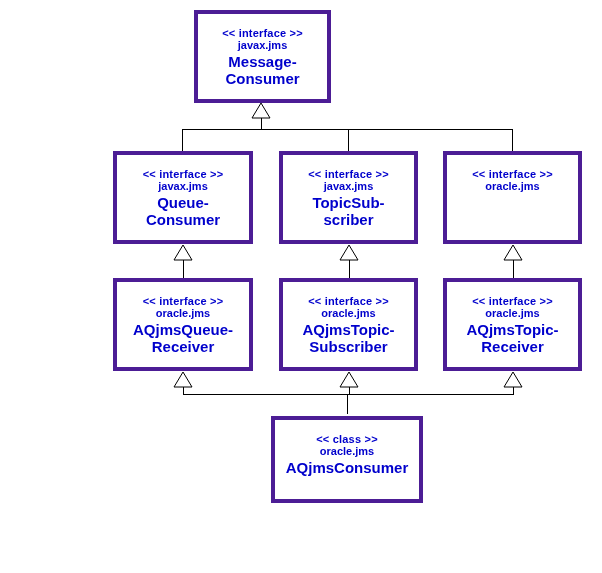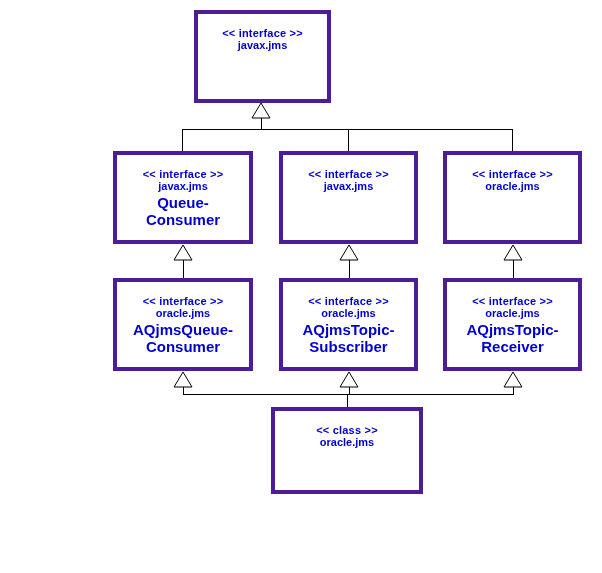--- a/index.html
+++ b/index.html
@@ -50,21 +50,21 @@
     margin-top: 1px;
     white-space: pre-line;
   }
   .box-top    { top: 10px;  left: 194px; width: 137px; height: 93px; }
   .box-r2c1   { top: 151px; left: 113px; width: 140px; height: 93px; }
   .box-r2c2   { top: 151px; left: 279px; width: 139px; height: 93px; }
   .box-r2c3   { top: 151px; left: 443px; width: 139px; height: 93px; }
   .box-r3c1   { top: 278px; left: 113px; width: 140px; height: 93px; }
   .box-r3c2   { top: 278px; left: 279px; width: 139px; height: 93px; }
   .box-r3c3   { top: 278px; left: 443px; width: 139px; height: 93px; }
-  .box-bottom { top: 407px; left: 271px; width: 152px; height: 87px; }
+  .box-bottom { top: 416px; left: 271px; width: 152px; height: 87px; }
 
   .conn {
     position: absolute;
     background: #000000;
     z-index: 1;
   }
   .vline { width: 1px; }
   .hline { height: 1px; }
 
   .tri {
@@ -133,58 +133,63 @@
     </svg>
   </div>
   <div class="conn vline" style="left:513px; top:387px; height:8px;"></div>
 
   <div class="conn hline" style="left:183px; top:394px; width:331px;"></div>
   <div class="conn vline" style="left:347px; top:394px; height:20px;"></div>
 
   <div class="uml-box box-top">
     <div class="stereotype">&lt;&lt; interface &gt;&gt;</div>
     <div class="pkg">javax.jms</div>
+    <div class="cname">Message-
+Consumer</div>
   </div>
 
   <div class="uml-box box-r2c1">
     <div class="stereotype">&lt;&lt; interface &gt;&gt;</div>
     <div class="pkg">javax.jms</div>
     <div class="cname">Queue-
 Consumer</div>
   </div>
 
   <div class="uml-box box-r2c2">
     <div class="stereotype">&lt;&lt; interface &gt;&gt;</div>
     <div class="pkg">javax.jms</div>
+    <div class="cname">TopicSub-
+scriber</div>
   </div>
 
   <div class="uml-box box-r2c3">
     <div class="stereotype">&lt;&lt; interface &gt;&gt;</div>
     <div class="pkg">oracle.jms</div>
   </div>
 
   <div class="uml-box box-r3c1">
     <div class="stereotype">&lt;&lt; interface &gt;&gt;</div>
     <div class="pkg">oracle.jms</div>
     <div class="cname">AQjmsQueue-
-Consumer</div>
+Receiver</div>
   </div>
 
   <div class="uml-box box-r3c2">
     <div class="stereotype">&lt;&lt; interface &gt;&gt;</div>
     <div class="pkg">oracle.jms</div>
     <div class="cname">AQjmsTopic-
 Subscriber</div>
   </div>
 
   <div class="uml-box box-r3c3">
     <div class="stereotype">&lt;&lt; interface &gt;&gt;</div>
     <div class="pkg">oracle.jms</div>
     <div class="cname">AQjmsTopic-
 Receiver</div>
   </div>
 
   <div class="uml-box box-bottom">
     <div class="stereotype">&lt;&lt; class &gt;&gt;</div>
     <div class="pkg">oracle.jms</div>
+    <div class="cname">AQjmsConsumer</div>
   </div>
 
 </div>
 
 </body></html>

